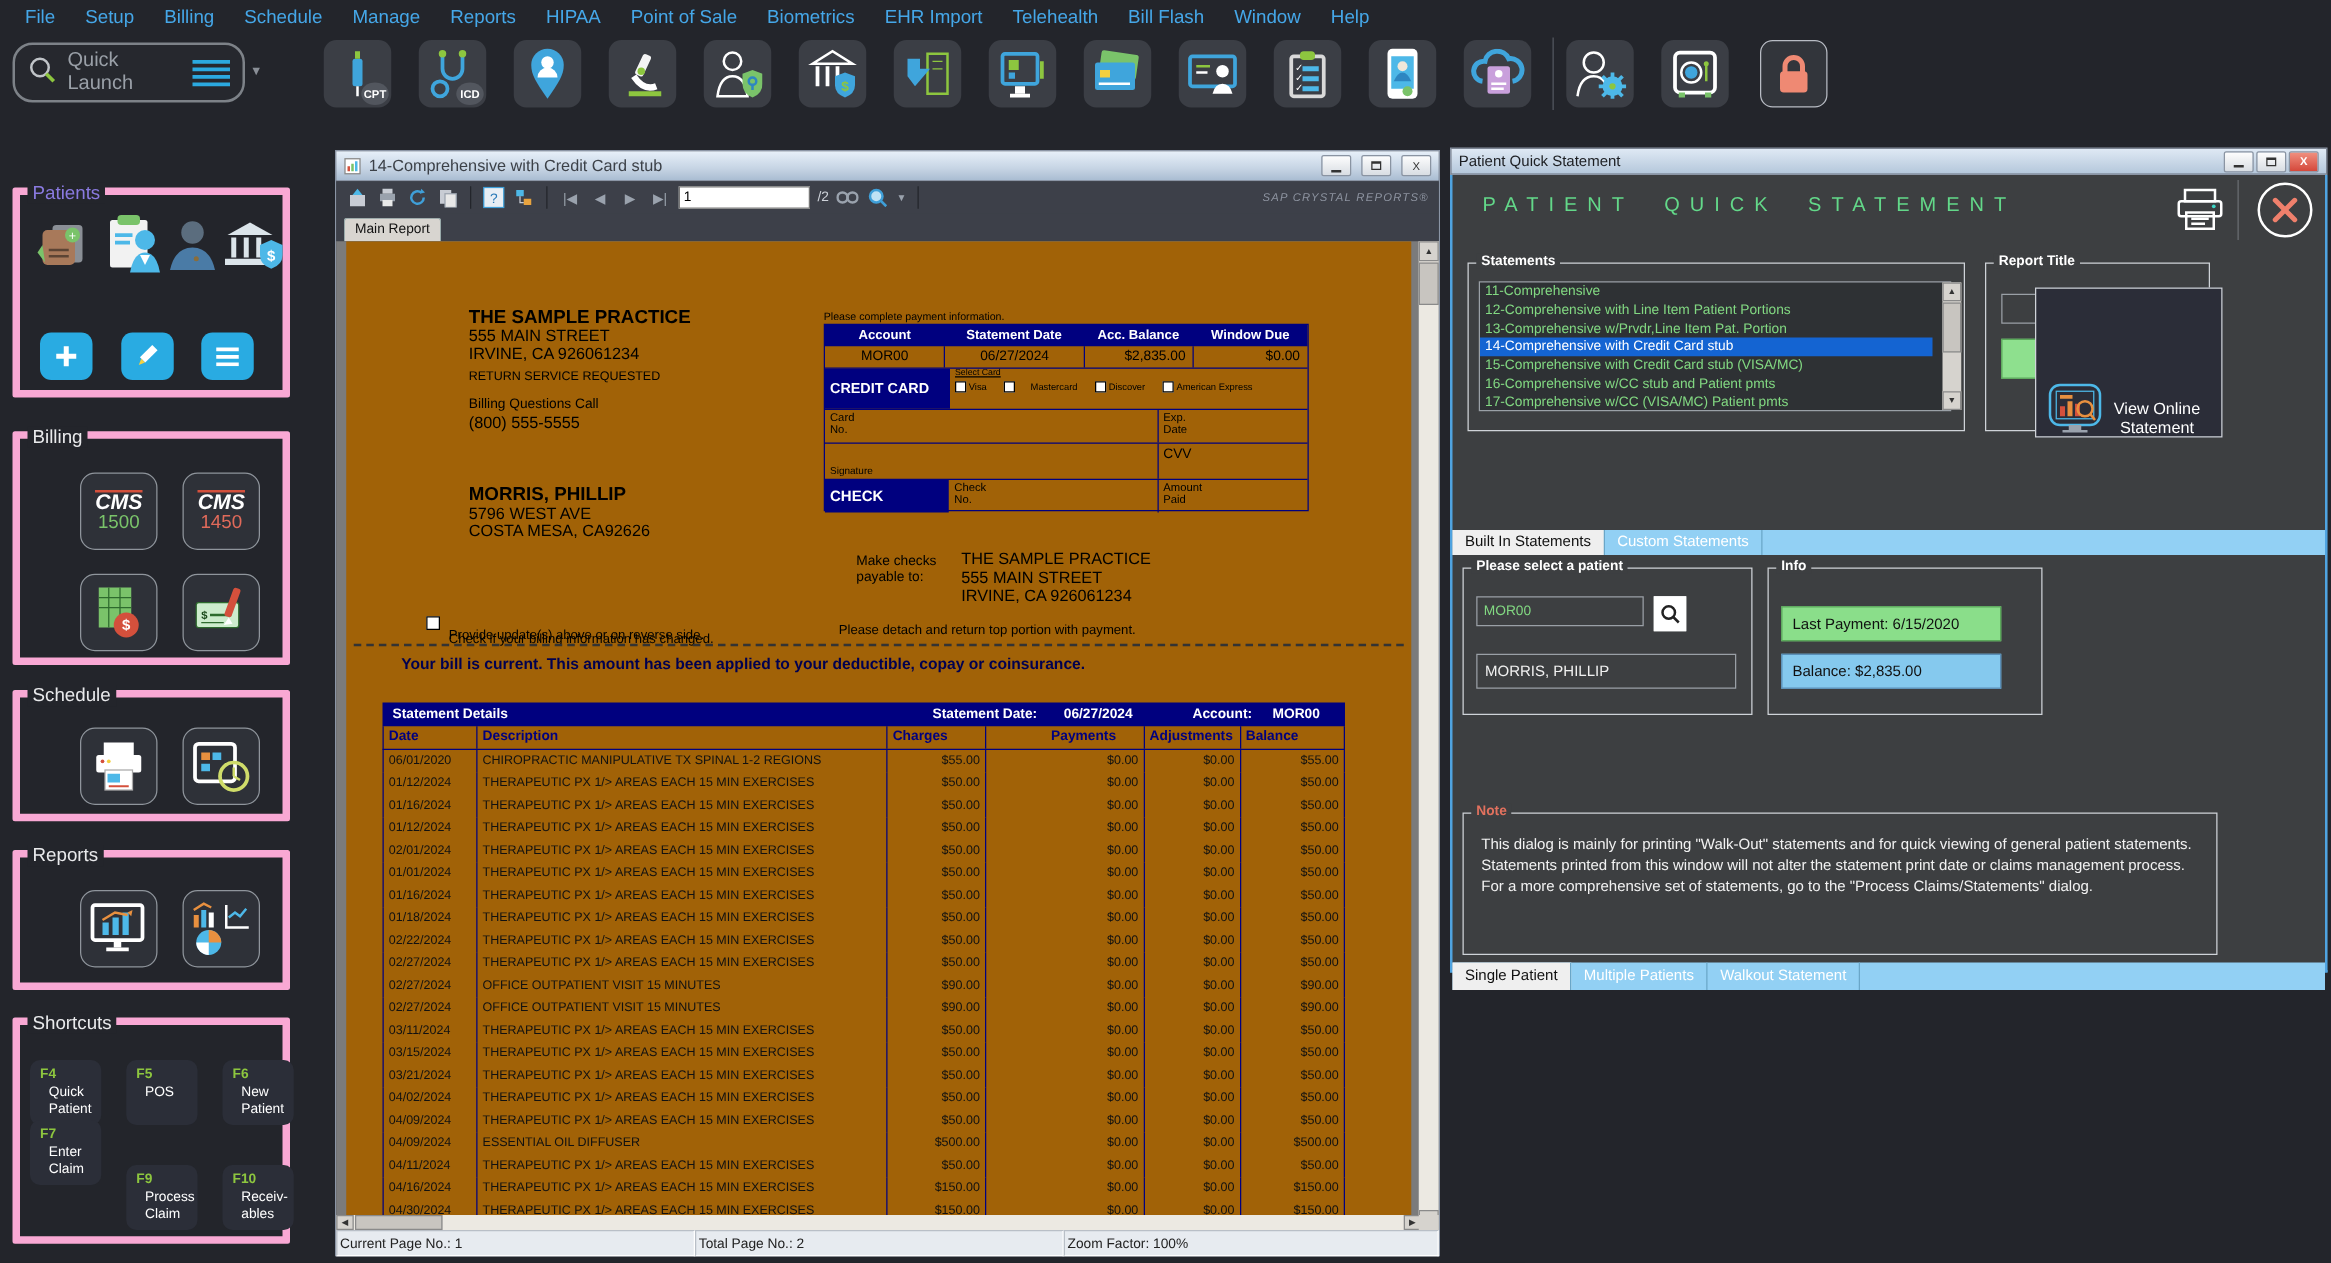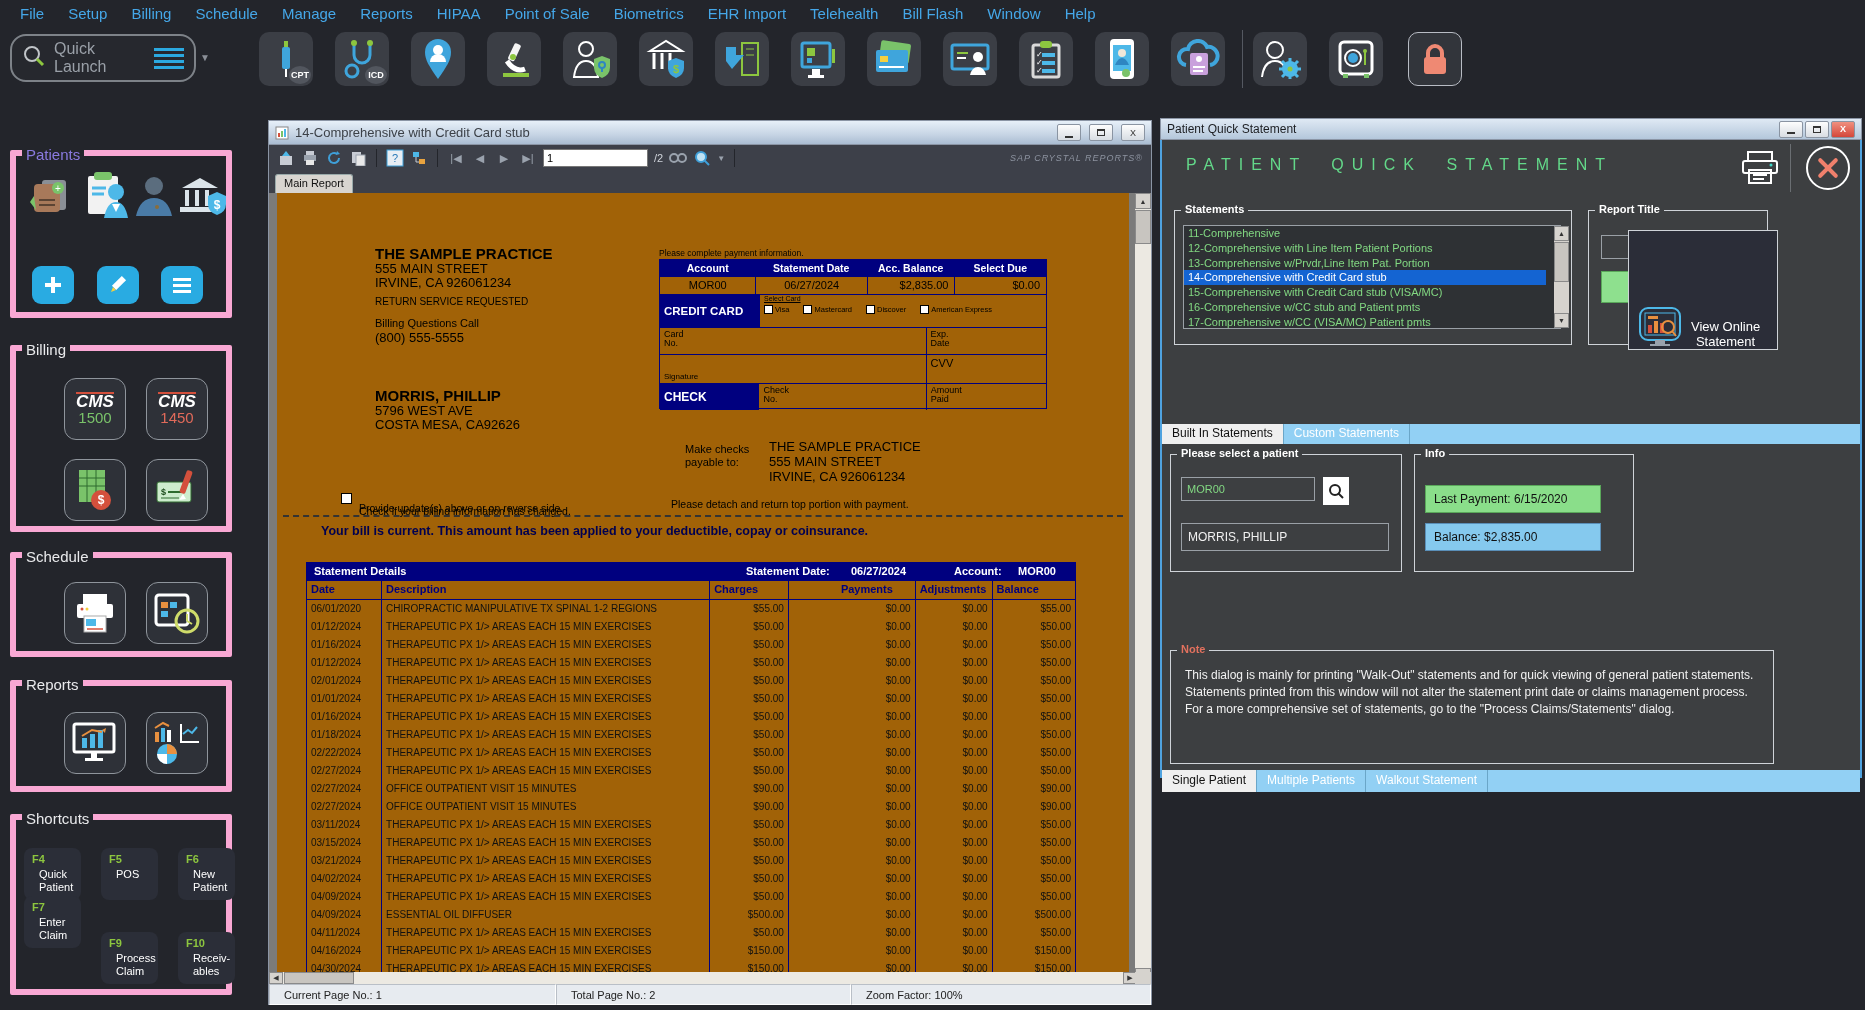--- a/index.html
+++ b/index.html
@@ -82,21 +82,21 @@
   
   #rw-vscroll { position:absolute; right:0; top:72px; width:16px; height:791px; background:#ece9e2; }
   #rw-hscroll { position:absolute; left:0; top:851px; width:868px; height:12px; background:#ece9e2; }
   .sb-btn { position:absolute; background:#d6d3ce; border:1px solid #8a8a8a; color:#333;
             display:flex; align-items:center; justify-content:center; font-size:7px; }
   .sb-thumb { position:absolute; background:#c8c5c0; border:1px solid #8a8a8a; }
   #rw-corner { position:absolute; right:0; top:851px; width:16px; height:12px; background:#d6d3ce; }
   #rw-status { position:absolute; left:0; top:863px; width:100%; height:21px; background:#e7ebf0;
                display:flex; font-size:11px; color:#222; }
   .st-seg { border:1px solid #b9bfc7; border-right-color:#fff; border-bottom-color:#fff;
-            display:flex; align-items:center; padding:0 14px; }
+            display:flex; align-items:center; padding:0 2px; }
 
   
   .doc { position:absolute; color:#000; }
   .cbox { display:inline-block; width:9px; height:9px; border:1px solid #000; background:#fff; vertical-align:middle; }
   .pre { white-space:pre-line; }
 
   #details-table { position:absolute; left:29px; top:369px; width:770px; }
   #dt-band { height:19px; background:#00007f; color:#fff; font-size:11px; font-weight:bold; position:relative; }
   #dt-cols { display:flex; height:19px; border:1px solid #00007f; border-top:none; }
   #dt-cols div { font-size:11px; font-weight:bold; color:#00007f; padding:2px 4px; border-right:1px solid #00007f; }
@@ -635,39 +635,39 @@
         <div class="doc" style="left:98px;top:210px;font-size:13px">5796 WEST AVE</div>
         <div class="doc" style="left:98px;top:224px;font-size:13px">COSTA MESA, CA92626</div>
 
         <div class="doc" style="left:382px;top:55px;font-size:8.5px">Please complete payment information.</div>
         <div class="doc" style="left:382px;top:66px;width:388px;height:150px;border:1px solid #00007f">
           <div style="display:flex;background:#00007f;color:#fff;height:17px">
 
           <div style="font-size: 10.5px; font-weight: bold; text-align: center; padding-top: 2px; width: 96px;" class="ph-cell">Account</div>
               <div style="font-size: 10.5px; font-weight: bold; text-align: center; padding-top: 2px; width: 112px;" class="ph-cell">Statement Date</div>
               <div style="font-size: 10.5px; font-weight: bold; text-align: center; padding-top: 2px; width: 88px;" class="ph-cell">Acc. Balance</div>
-              <div style="font-size: 10.5px; font-weight: bold; text-align: center; padding-top: 2px; width: 92px;" class="ph-cell">Select Due</div>
+              <div style="font-size: 10.5px; font-weight: bold; text-align: center; padding-top: 2px; width: 92px;" class="ph-cell">Window Due</div>
             </div>
           <div style="display:flex;height:17px">
             <div style="width:96px;font-size:11px;text-align:center;padding-top:2px">MOR00</div>
             <div style="width:112px;font-size:11px;text-align:center;padding-top:2px;border-left:1px solid #00007f">06/27/2024</div>
             <div style="width:88px;font-size:11px;text-align:right;padding:2px 6px 0 0;border-left:1px solid #00007f">$2,835.00</div>
             <div style="width:92px;font-size:11px;text-align:right;padding:2px 6px 0 0;border-left:1px solid #00007f">$0.00</div>
           </div>
           <div style="display:flex;height:33px;border-top:1px solid #00007f">
             <div style="width:100px;background:#00007f;color:#fff;font-size:11.5px;font-weight:bold;display:flex;align-items:center;padding-left:4px">CREDIT CARD</div>
             <div style="flex:1;position:relative">
               <span style="position:absolute;left:4px;top:0;font-size:7px;text-decoration:underline">Select Card</span>
               <span style="position:absolute;left:4px;top:10px;display:flex;gap:14px">
 
               <span style="font-size:7.5px;display:flex;align-items:center;gap:2px">
                     <span class="cbox"></span>
                     <span>Visa</span>
                   </span>
-                  <span style="font-size:7.5px;display:flex;align-items:center;gap:2px">
+                  <span style="font-size:7.5px;display:flex;align-items:center;gap:12px">
                     <span class="cbox"></span>
                     <span>Mastercard</span>
                   </span>
                   <span style="font-size:7.5px;display:flex;align-items:center;gap:2px">
                     <span class="cbox"></span>
                     <span>Discover</span>
                   </span>
                   <span style="font-size:7.5px;display:flex;align-items:center;gap:2px">
                     <span class="cbox"></span>
                     <span>American Express</span>

